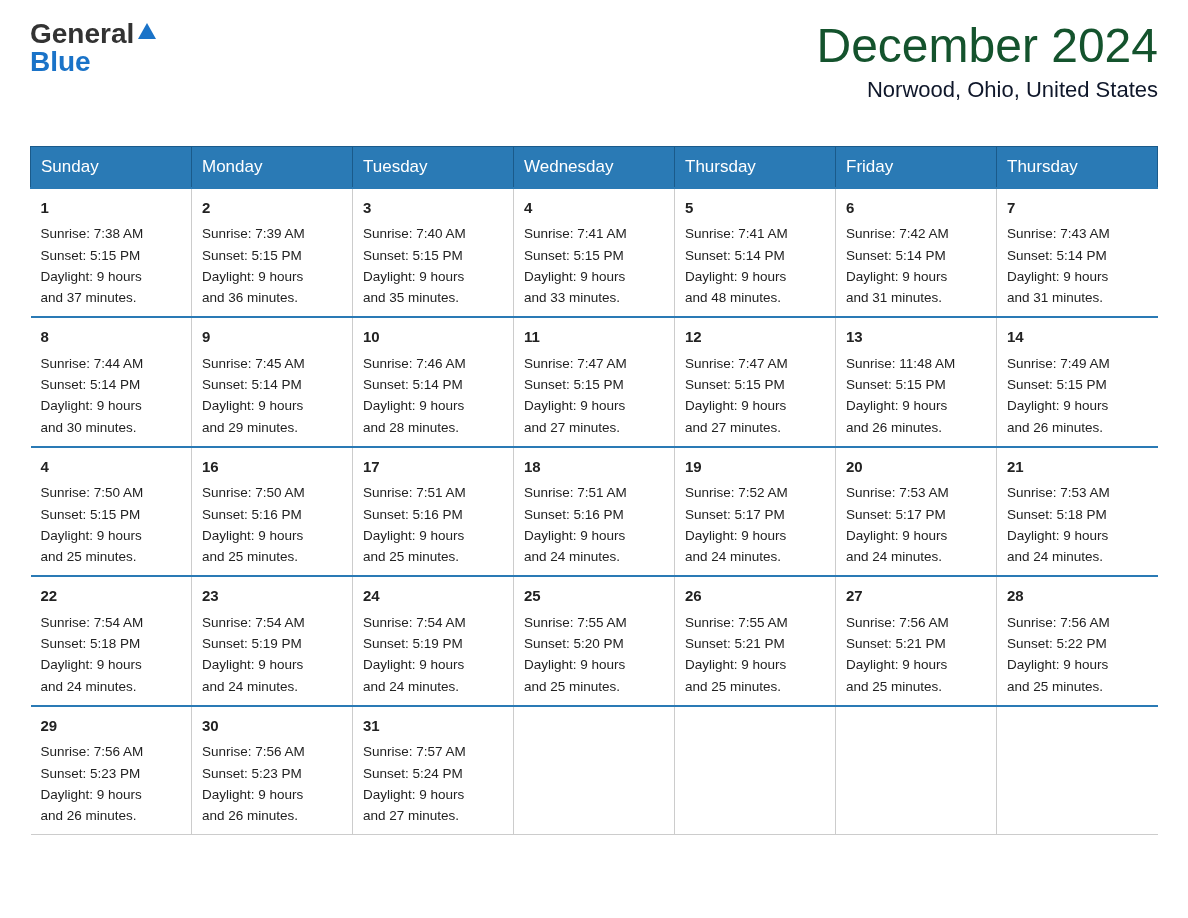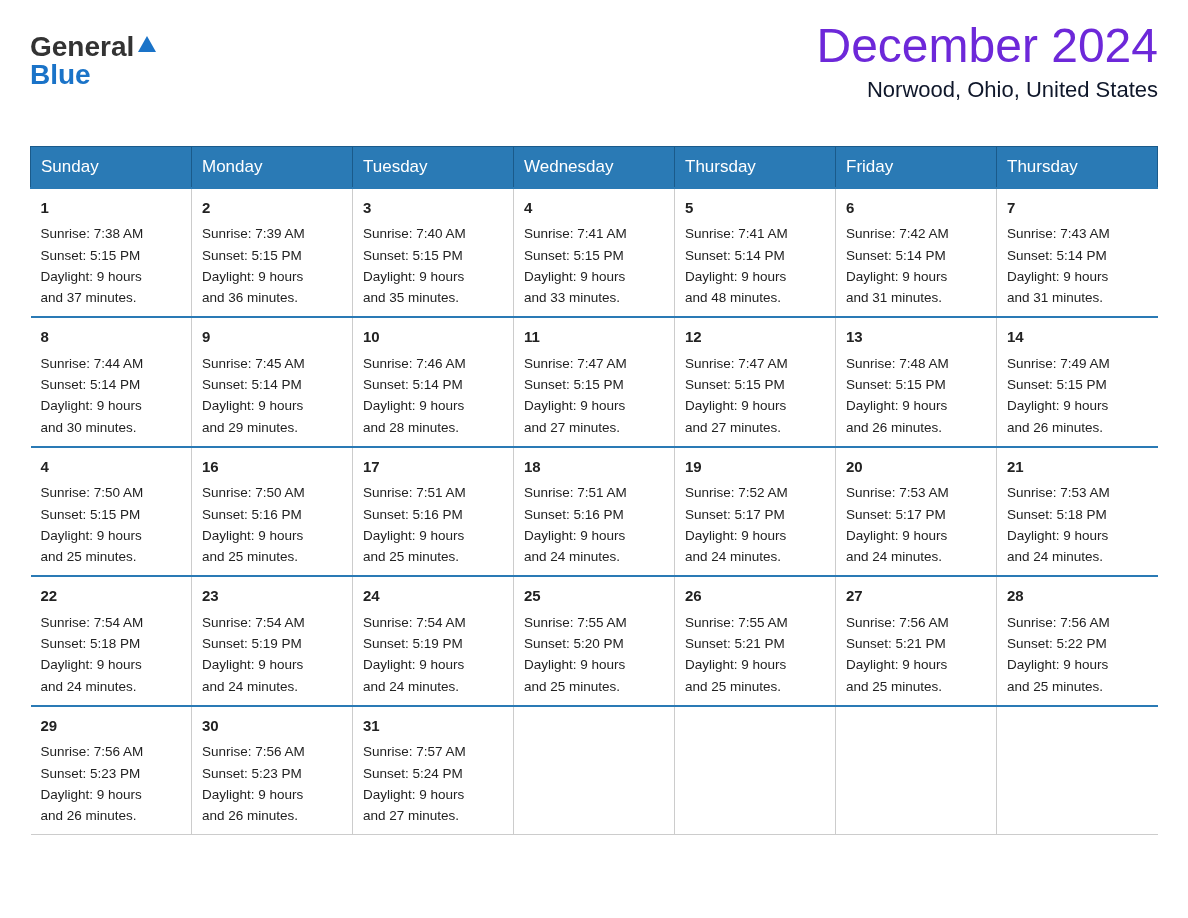--- a/index.html
+++ b/index.html
@@ -6,21 +6,21 @@
     body {
       font-family: Arial, Helvetica, sans-serif;
       background: #fff;
       color: #222;
       width: 1188px;
       min-height: 918px;
       padding: 20px 30px;
     }
     .header-row {
       display: flex;
-      align-items: center;
+      align-items: flex-start;
       justify-content: space-between;
       margin-bottom: 18px;
     }
     .logo {
       display: flex;
       flex-direction: column;
       align-items: flex-start;
     }
     .logo-text-general {
       font-size: 28px;
@@ -37,21 +37,21 @@
     .logo-line {
       display: flex;
       align-items: center;
     }
     .title-block {
       text-align: right;
     }
     .title-month {
       font-size: 48px;
       font-weight: 400;
-      color: #6d28d9;
+      color: #14532d;
       line-height: 1.1;
     }
     .title-location {
       font-size: 22px;
       color: #0f172a;
       margin-top: 4px;
     }
     table {
       width: 100%;
       border-collapse: collapse;
@@ -216,21 +216,21 @@
       </td>
         <td>
         <span class="day-num">12</span>
         <span class="day-info">Sunrise: 7:47 AM</span><br>
         <span class="day-info">Sunset: 5:15 PM</span><br>
         <span class="day-info">Daylight: 9 hours</span><br>
         <span class="day-info">and 27 minutes.</span>
       </td>
         <td>
         <span class="day-num">13</span>
-        <span class="day-info">Sunrise: 7:48 AM</span><br>
+        <span class="day-info">Sunrise: 11:48 AM</span><br>
         <span class="day-info">Sunset: 5:15 PM</span><br>
         <span class="day-info">Daylight: 9 hours</span><br>
         <span class="day-info">and 26 minutes.</span>
       </td>
         <td>
         <span class="day-num">14</span>
         <span class="day-info">Sunrise: 7:49 AM</span><br>
         <span class="day-info">Sunset: 5:15 PM</span><br>
         <span class="day-info">Daylight: 9 hours</span><br>
         <span class="day-info">and 26 minutes.</span>

